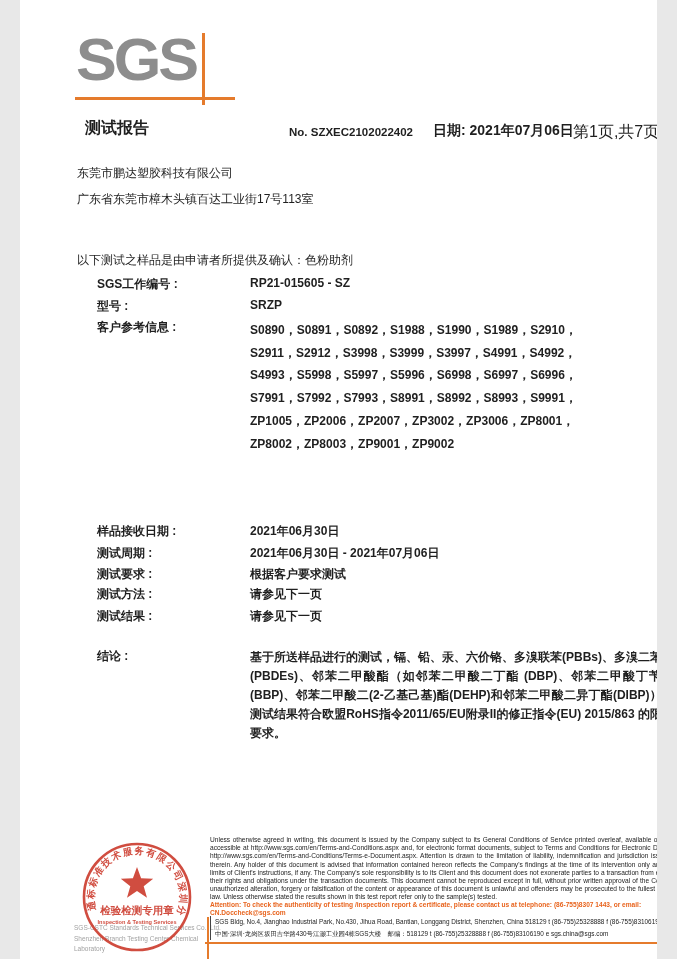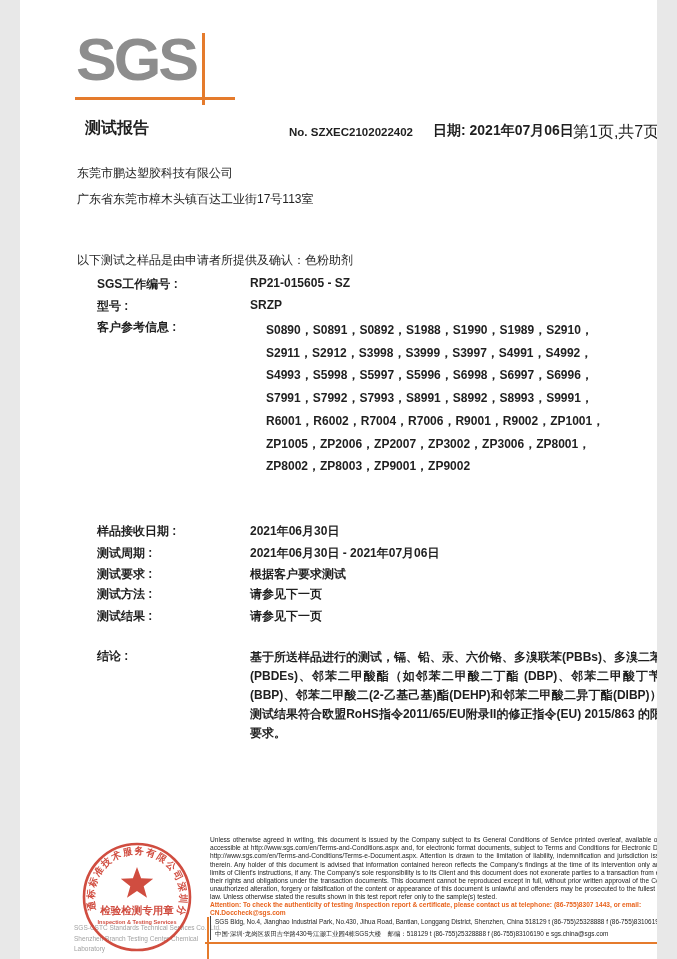--- a/index.html
+++ b/index.html
@@ -26,21 +26,21 @@
   .doc-date{left:413px;top:122px;font-size:14px;font-weight:bold;}
   .doc-page{left:553px;top:122px;font-size:16px;font-weight:normal;}
 
   .company{position:absolute;left:57px;top:160px;font-size:12px;font-weight:normal;line-height:26px;}
   .statement{position:absolute;left:57px;top:252px;font-size:12px;font-weight:normal;white-space:nowrap;}
 
   
   .frow{position:absolute;left:57px;width:600px;font-size:12px;}
   .flabel{position:absolute;left:12px;top:0;font-weight:bold;white-space:nowrap;margin-left:8px;}
   .fvalue{position:absolute;left:173px;top:0;font-weight:bold;white-space:nowrap;}
-  .ref-lines div{line-height:22.7px;font-weight:bold;margin-left:16px;}
+  .ref-lines div{line-height:22.7px;font-weight:bold;}
   .fpara{white-space:normal;width:424px;line-height:19px;text-align:justify;}
 
   
   .footer-company{position:absolute;left:54px;color:#a2a2a2;font-size:6.5px;line-height:10px;width:150px;}
   .fc1{top:923px;}
   .fc2{top:934px;}
 
   .stamp{position:absolute;left:60px;top:840px;opacity:.9;}
 
   .fineprint{
@@ -93,21 +93,20 @@
     <span class="fvalue">SRZP</span>
   </div>
 
   <div class="frow" style="top:319px">
     <span class="flabel">客户参考信息 :</span>
     <span class="fvalue ref-lines">
       <div>S0890，S0891，S0892，S1988，S1990，S1989，S2910，</div>
       <div>S2911，S2912，S3998，S3999，S3997，S4991，S4992，</div>
       <div>S4993，S5998，S5997，S5996，S6998，S6997，S6996，</div>
       <div>S7991，S7992，S7993，S8991，S8992，S8993，S9991，</div>
-      <div>R6001，R6002，R7004，R7006，R9001，R9002，ZP1001，</div>
       <div>ZP1005，ZP2006，ZP2007，ZP3002，ZP3006，ZP8001，</div>
       <div>ZP8002，ZP8003，ZP9001，ZP9002</div>
     </span>
   </div>
 
   <div class="frow" style="top:523px">
     <span class="flabel">样品接收日期 :</span>
     <span class="fvalue">2021年06月30日</span>
   </div>
 

